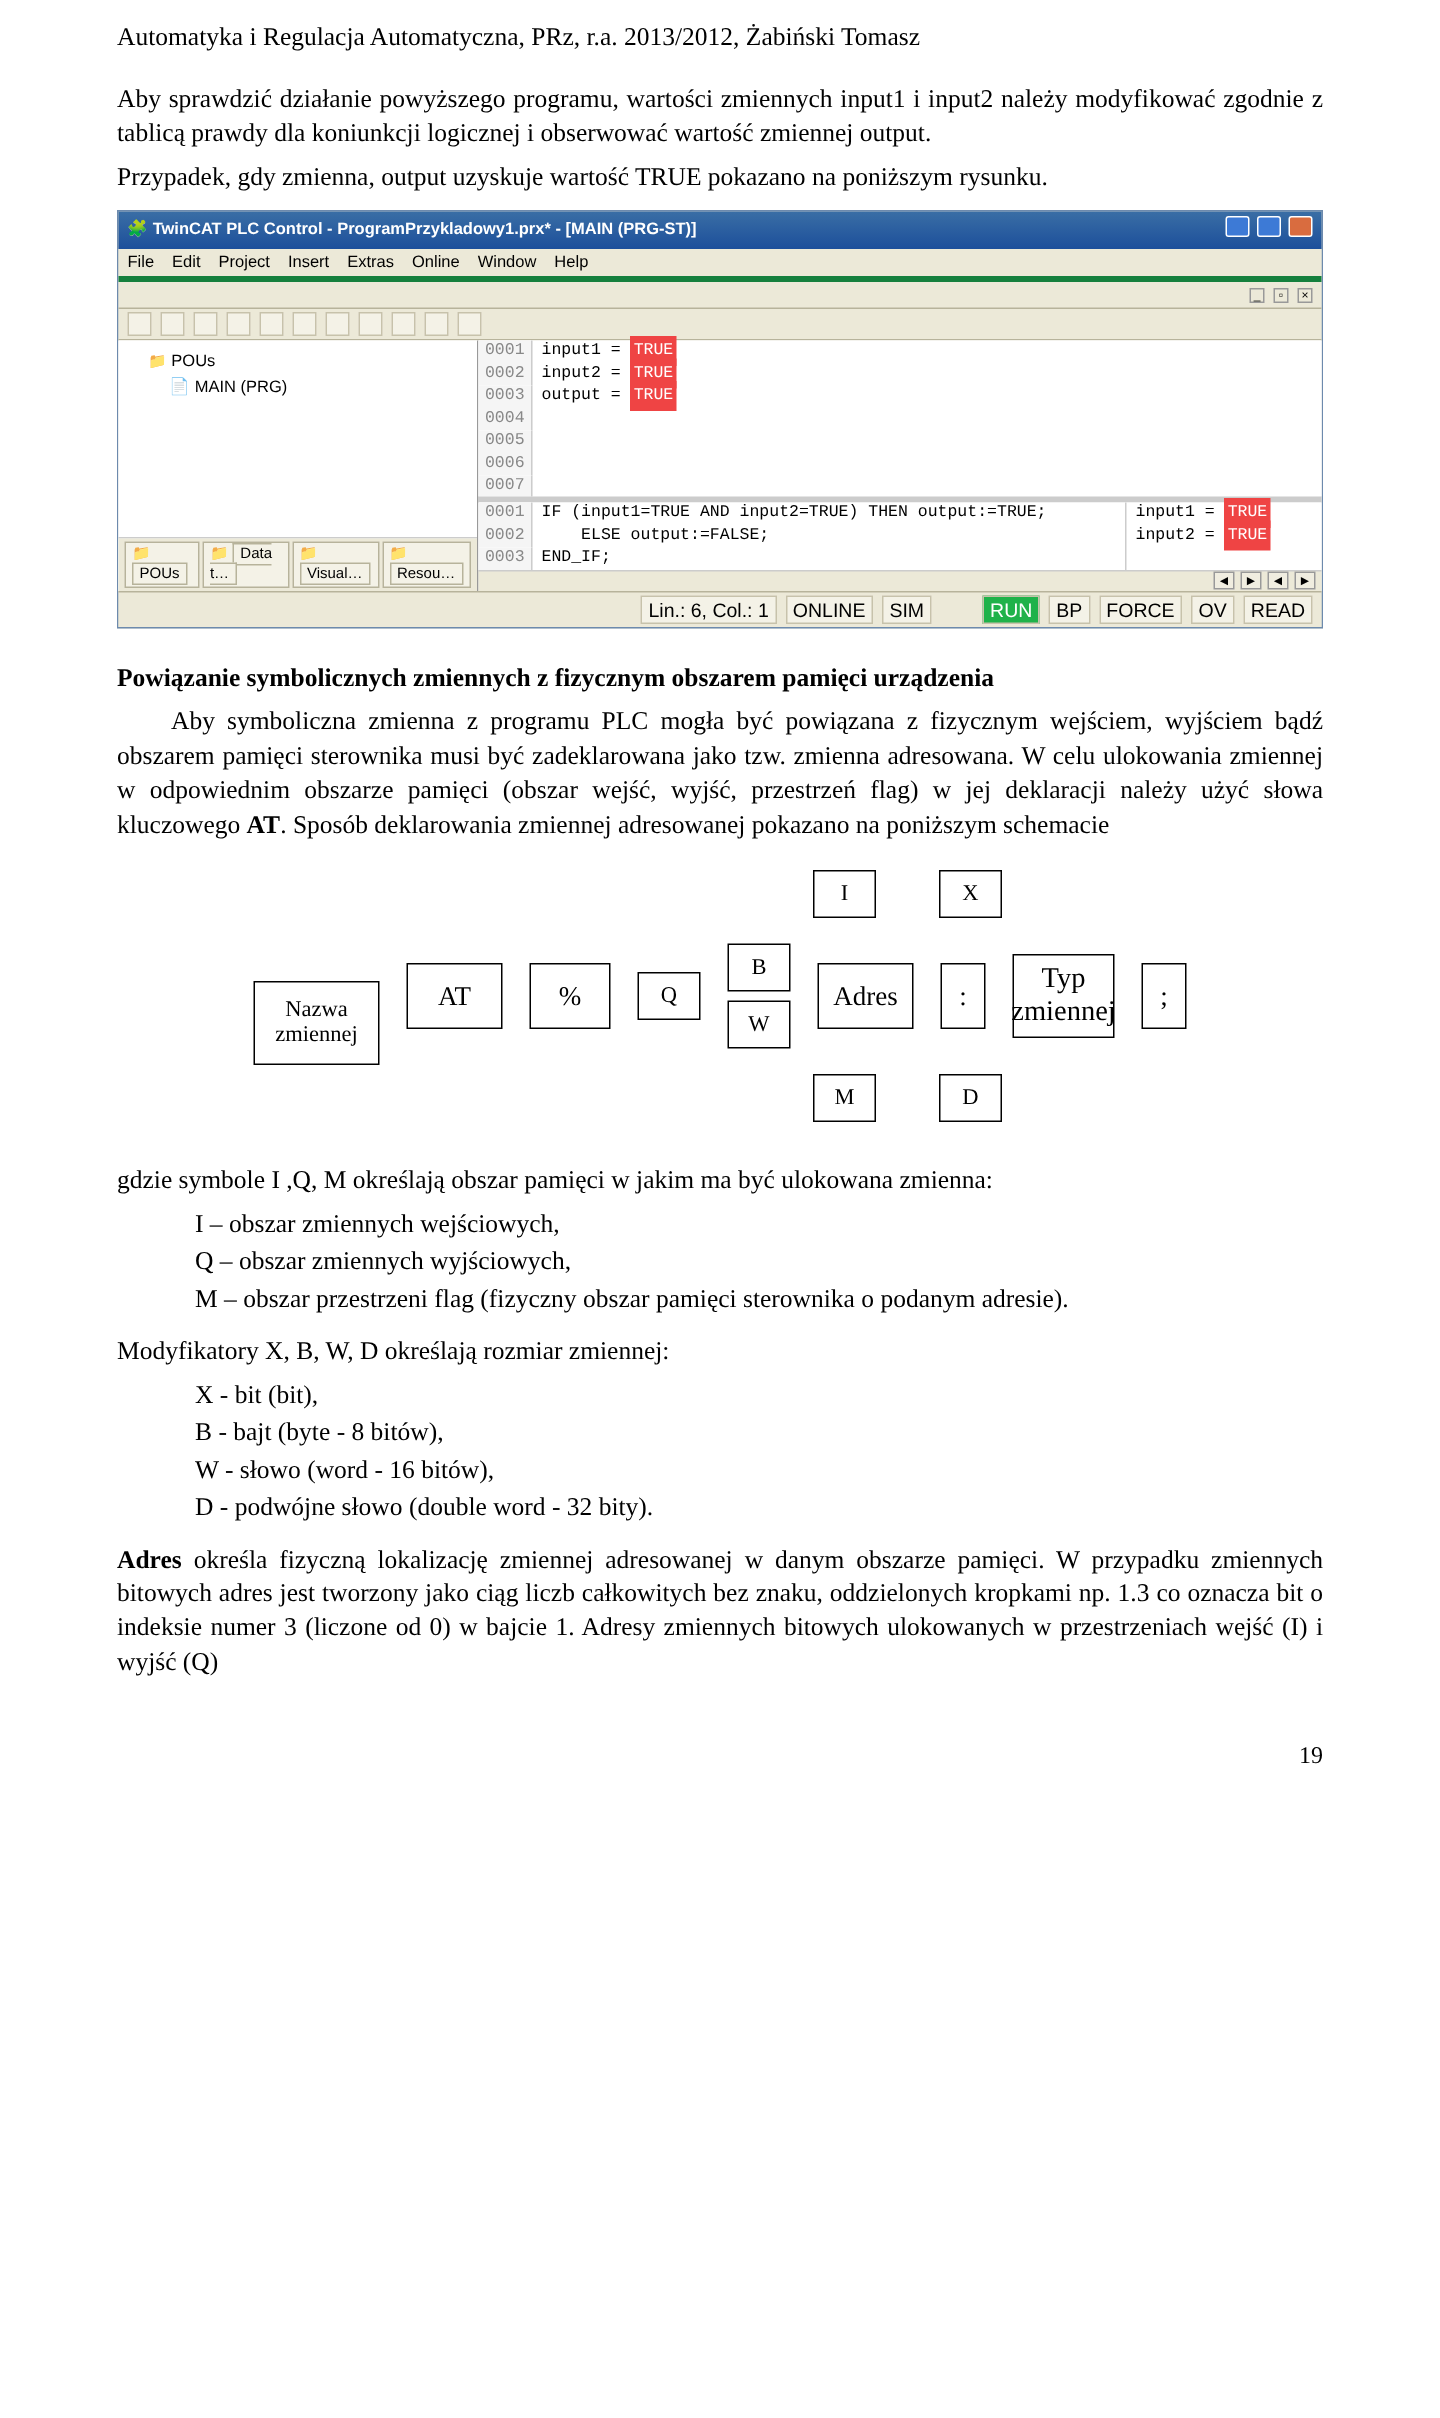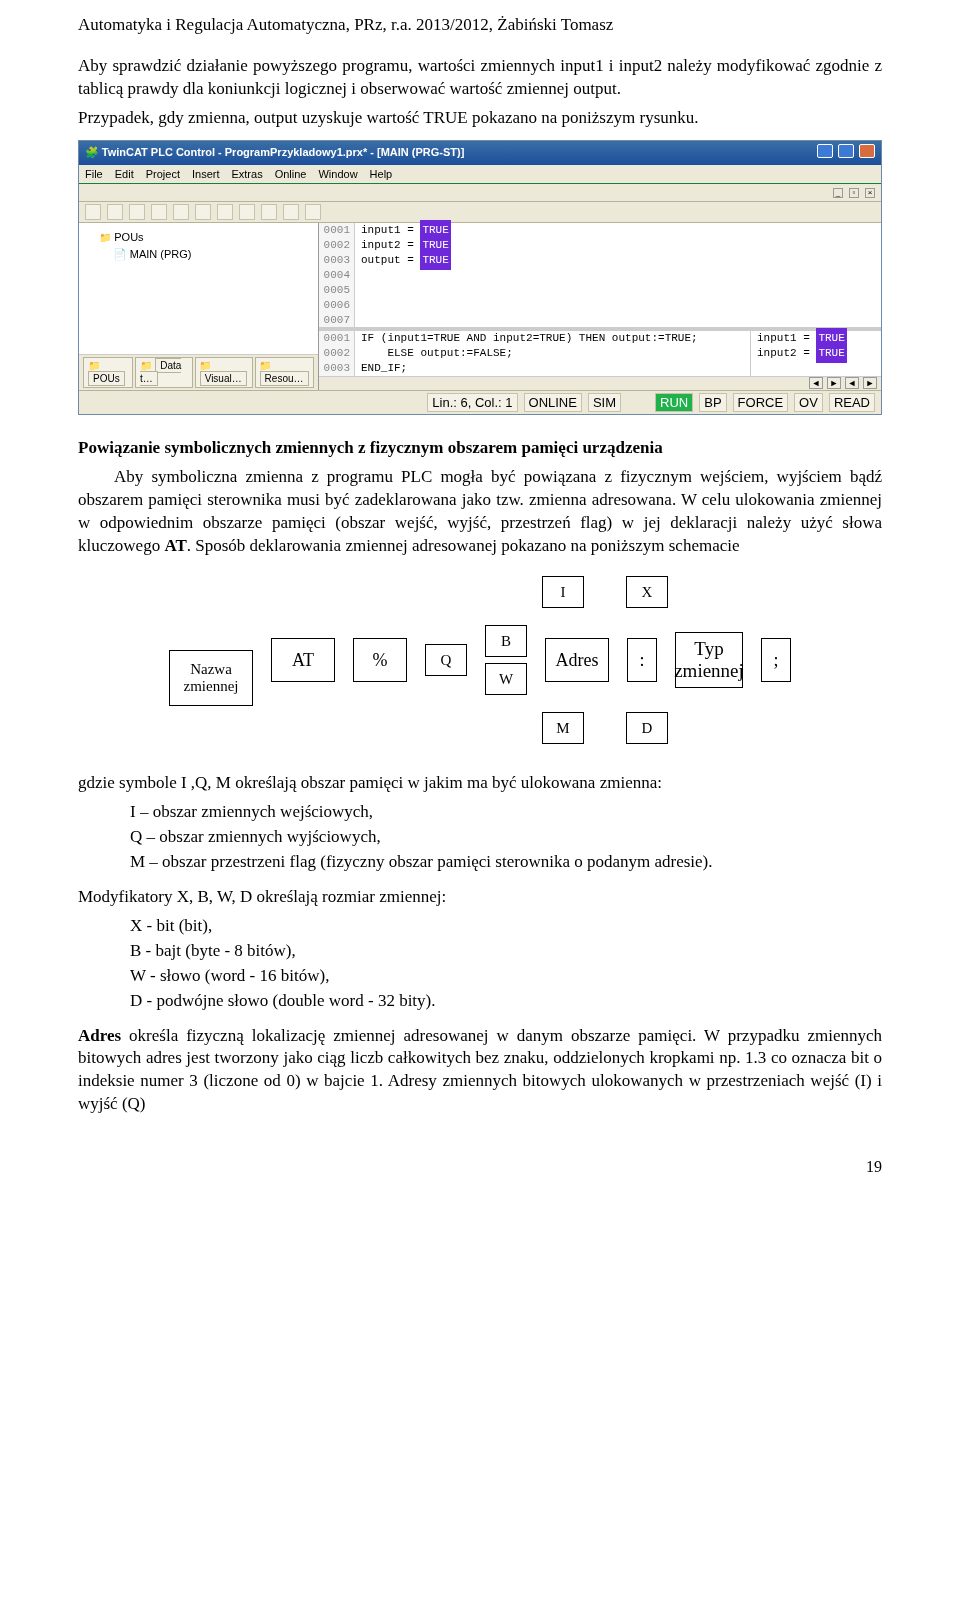--- a/index.html
+++ b/index.html
@@ -31,38 +31,38 @@
     color:#fff;
     padding:3px 6px;
     display:flex;justify-content:space-between;align-items:center;
     font-weight:bold;
   }
   .win-btns span {
     display:inline-block;width:16px;height:14px;
     background:#d96c3f;border:1px solid #fff;margin-left:2px;border-radius:2px;
   }
   .win-btns span.min, .win-btns span.max{ background:#3d7ad6; }
-  .menubar { background:#ece9d8;padding:2px 6px;display:flex;gap:12px;border-bottom:1px solid #15803d;}
+  .menubar { background:#ece9d8;padding:2px 6px;display:flex;gap:12px;border-bottom:4px solid #15803d;}
   .subbar { height:18px;background:#ece9d8;border-bottom:1px solid #b7b39b;display:flex;justify-content:flex-end;align-items:center;padding:0 6px;gap:6px;}
   .subbar .mini{width:10px;height:10px;border:1px solid #999;font-size:8px;line-height:8px;text-align:center;}
   .toolbar{background:#ece9d8;padding:2px 6px;border-bottom:1px solid #b7b39b;display:flex;gap:6px;}
   .tool{width:16px;height:16px;border:1px solid #c7c2ab;background:#f4f2e7;}
   .client{display:flex;background:#fff;}
   .left-pane{width:240px;border-right:1px solid #999;background:#fff;display:flex;flex-direction:column;}
   .tree{flex:1;padding:6px 6px;font-size:11px;color:#000;border-bottom:1px solid #ccc;}
   .tree .item{padding:1px 0 1px 14px;}
   .tree .poushead::before{content:"📁 ";font-size:10px;}
   .tabs-bottom{display:flex;gap:2px;background:#ece9d8;padding:2px 4px;}
   .tabs-bottom span{background:#f4f2e7;border:1px solid #b7b39b;padding:1px 4px;font-size:10px;}
   .right-pane{flex:1;display:flex;flex-direction:column;}
   .code-area{font-family:"Courier New",monospace;font-size:11px;background:#fff;}
   .code-line{display:flex;}
-  .gutter{width:36px;text-align:right;color:#888;border-right:1px solid #ccc;background:#f5f5f5;padding:0 4px;}
+  .gutter{width:36px;text-align:center;color:#888;border-right:1px solid #ccc;background:#f5f5f5;padding:0 4px;}
   .code-text{padding:0 6px;white-space:pre;}
-  .true{background:#6d28d9;color:#fff;padding:4px 2px;}
+  .true{background:#ef4444;color:#fff;padding:4px 2px;}
   .split{height:4px;background:#ccc;}
   .code-bottom{display:flex;}
   .code-bottom .codecol{flex:1;border-right:1px solid #ccc;}
   .code-bottom .sidecol{width:130px;}
   .statusbar{background:#ece9d8;border-top:1px solid #b7b39b;display:flex;justify-content:flex-end;gap:6px;padding:2px 6px;font-size:13px;}
   .statusbar span{border:1px solid #c7c2ab;padding:0 4px;background:#f4f2e7;}
   .statusbar span.run{background:#1fb24a;color:#fff;margin-left:28px;}
   .scroll-row{height:14px;background:#ece9d8;border-top:1px solid #ccc;display:flex;justify-content:flex-end;align-items:center;padding:0 4px;gap:4px;}
   .scroll-row .arr{width:14px;height:12px;border:1px solid #999;background:#f0ede0;font-size:9px;text-align:center;line-height:10px;}
 

